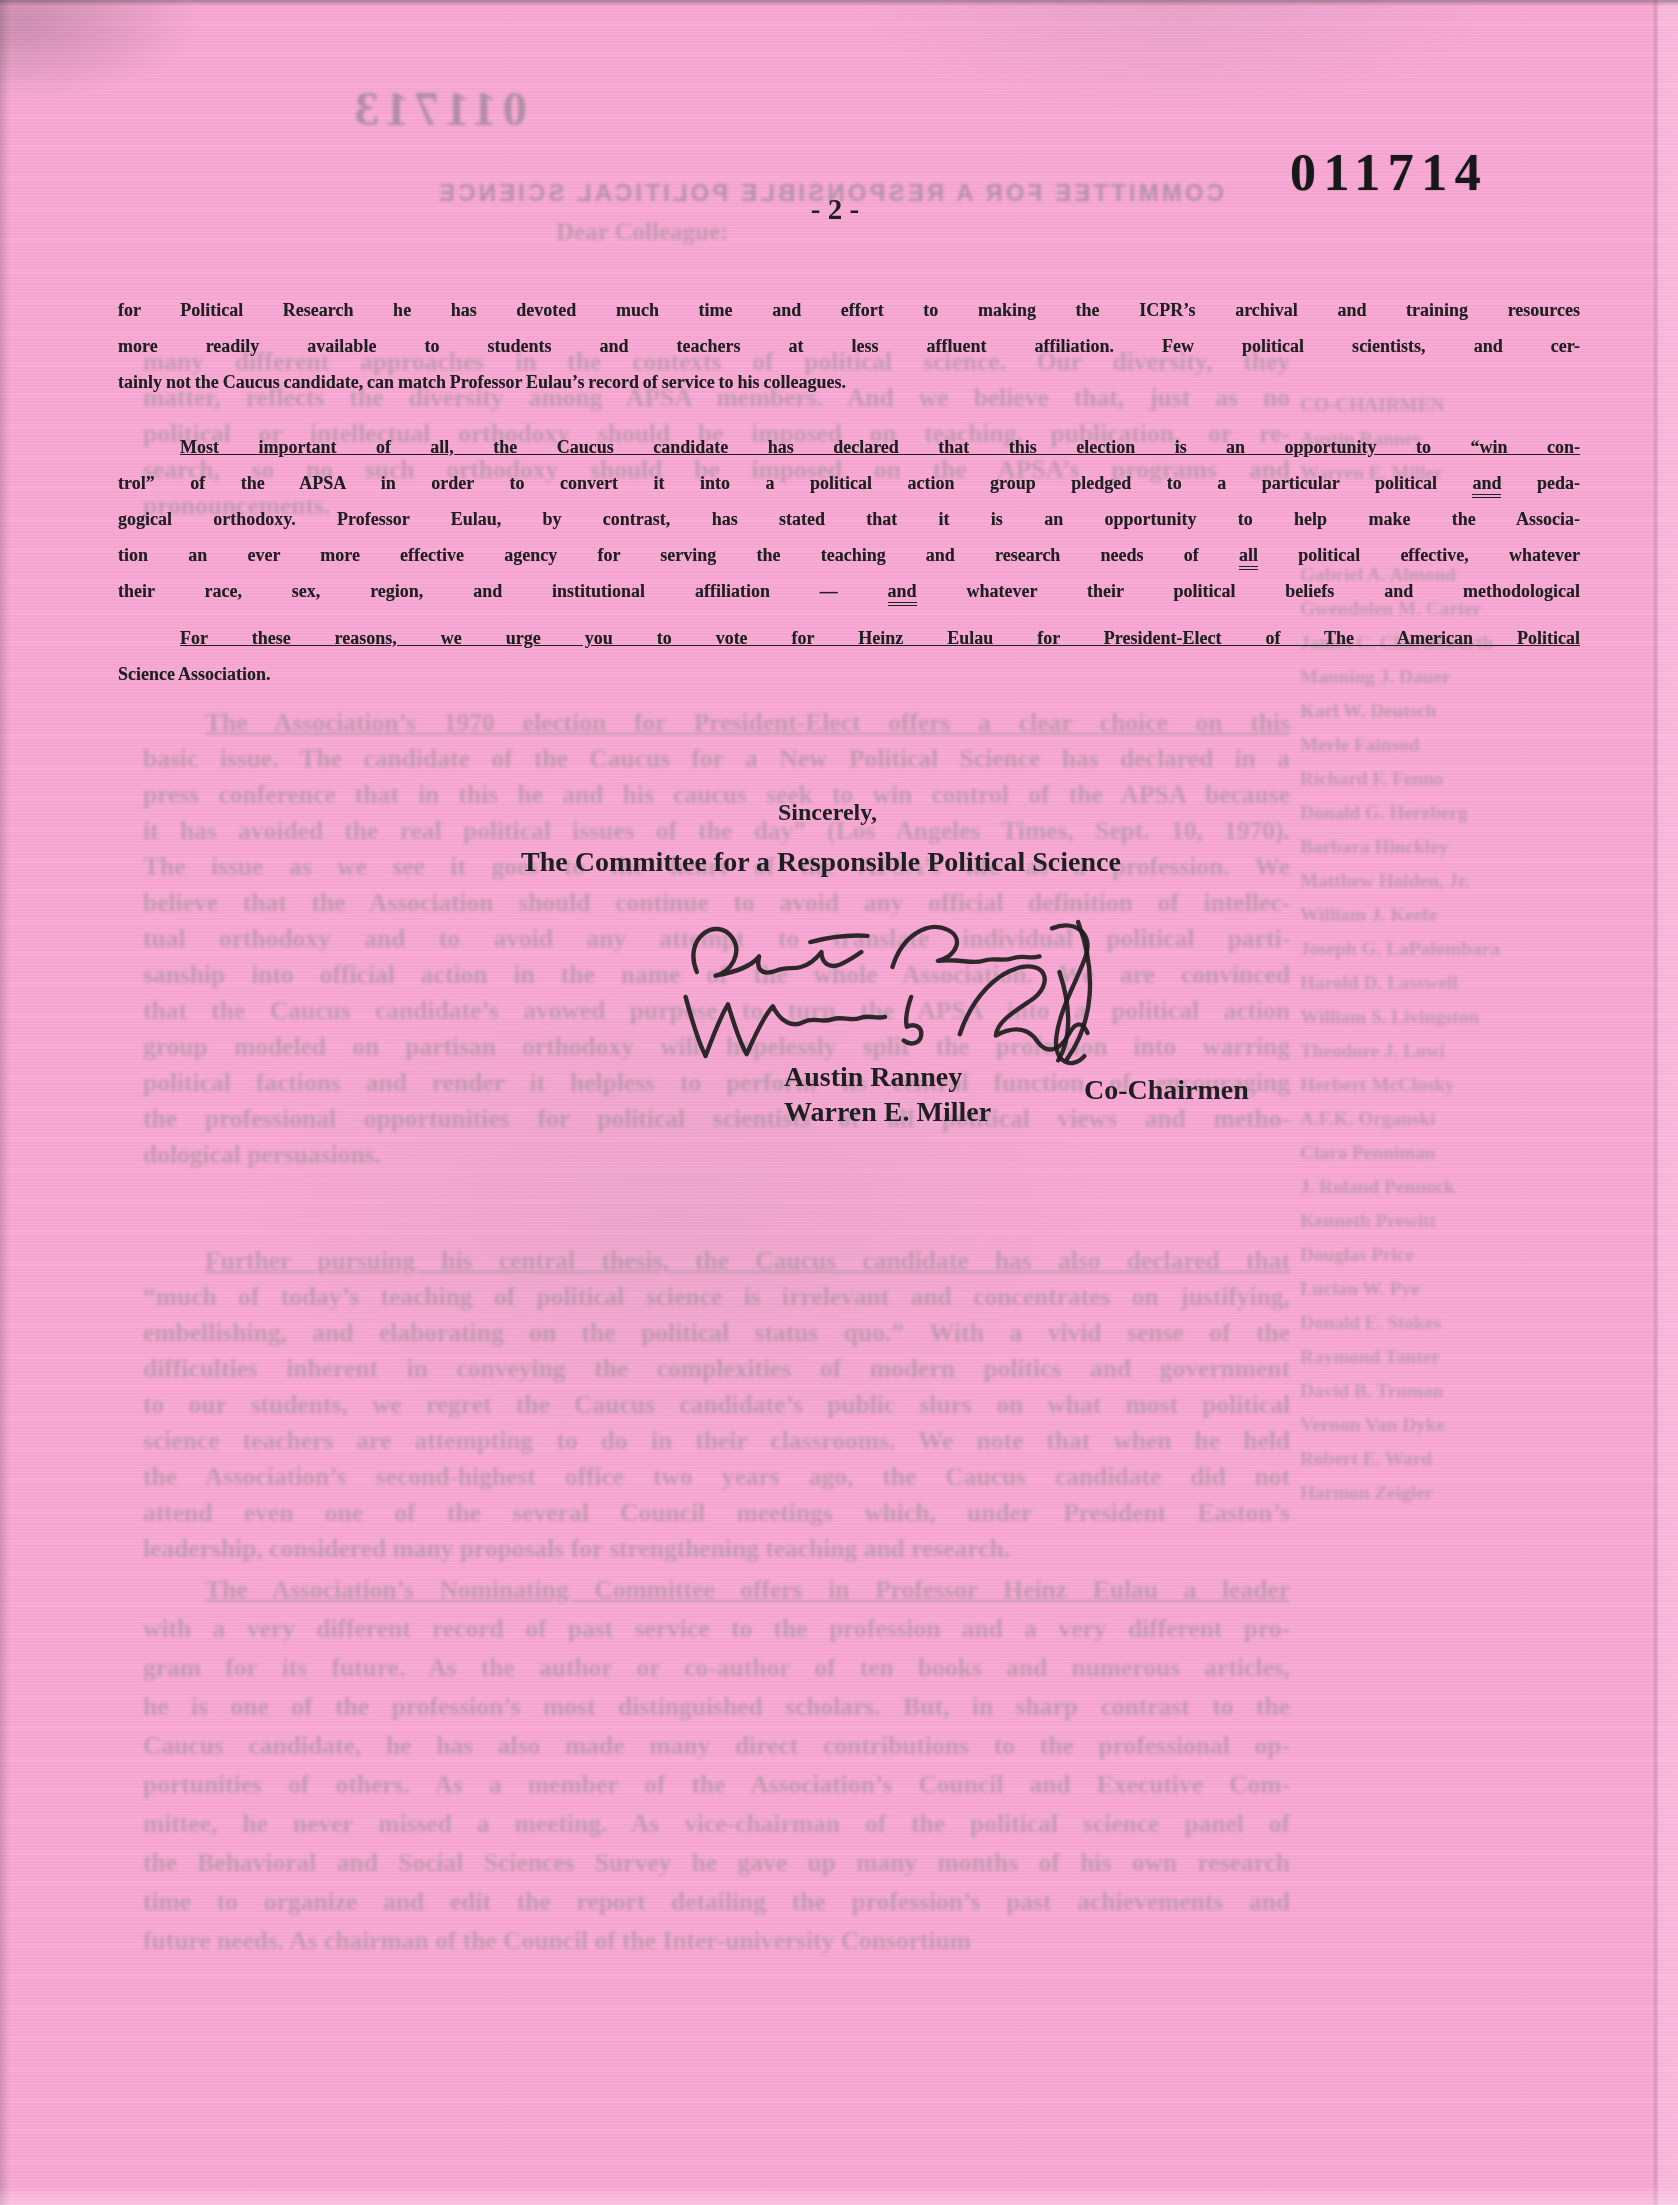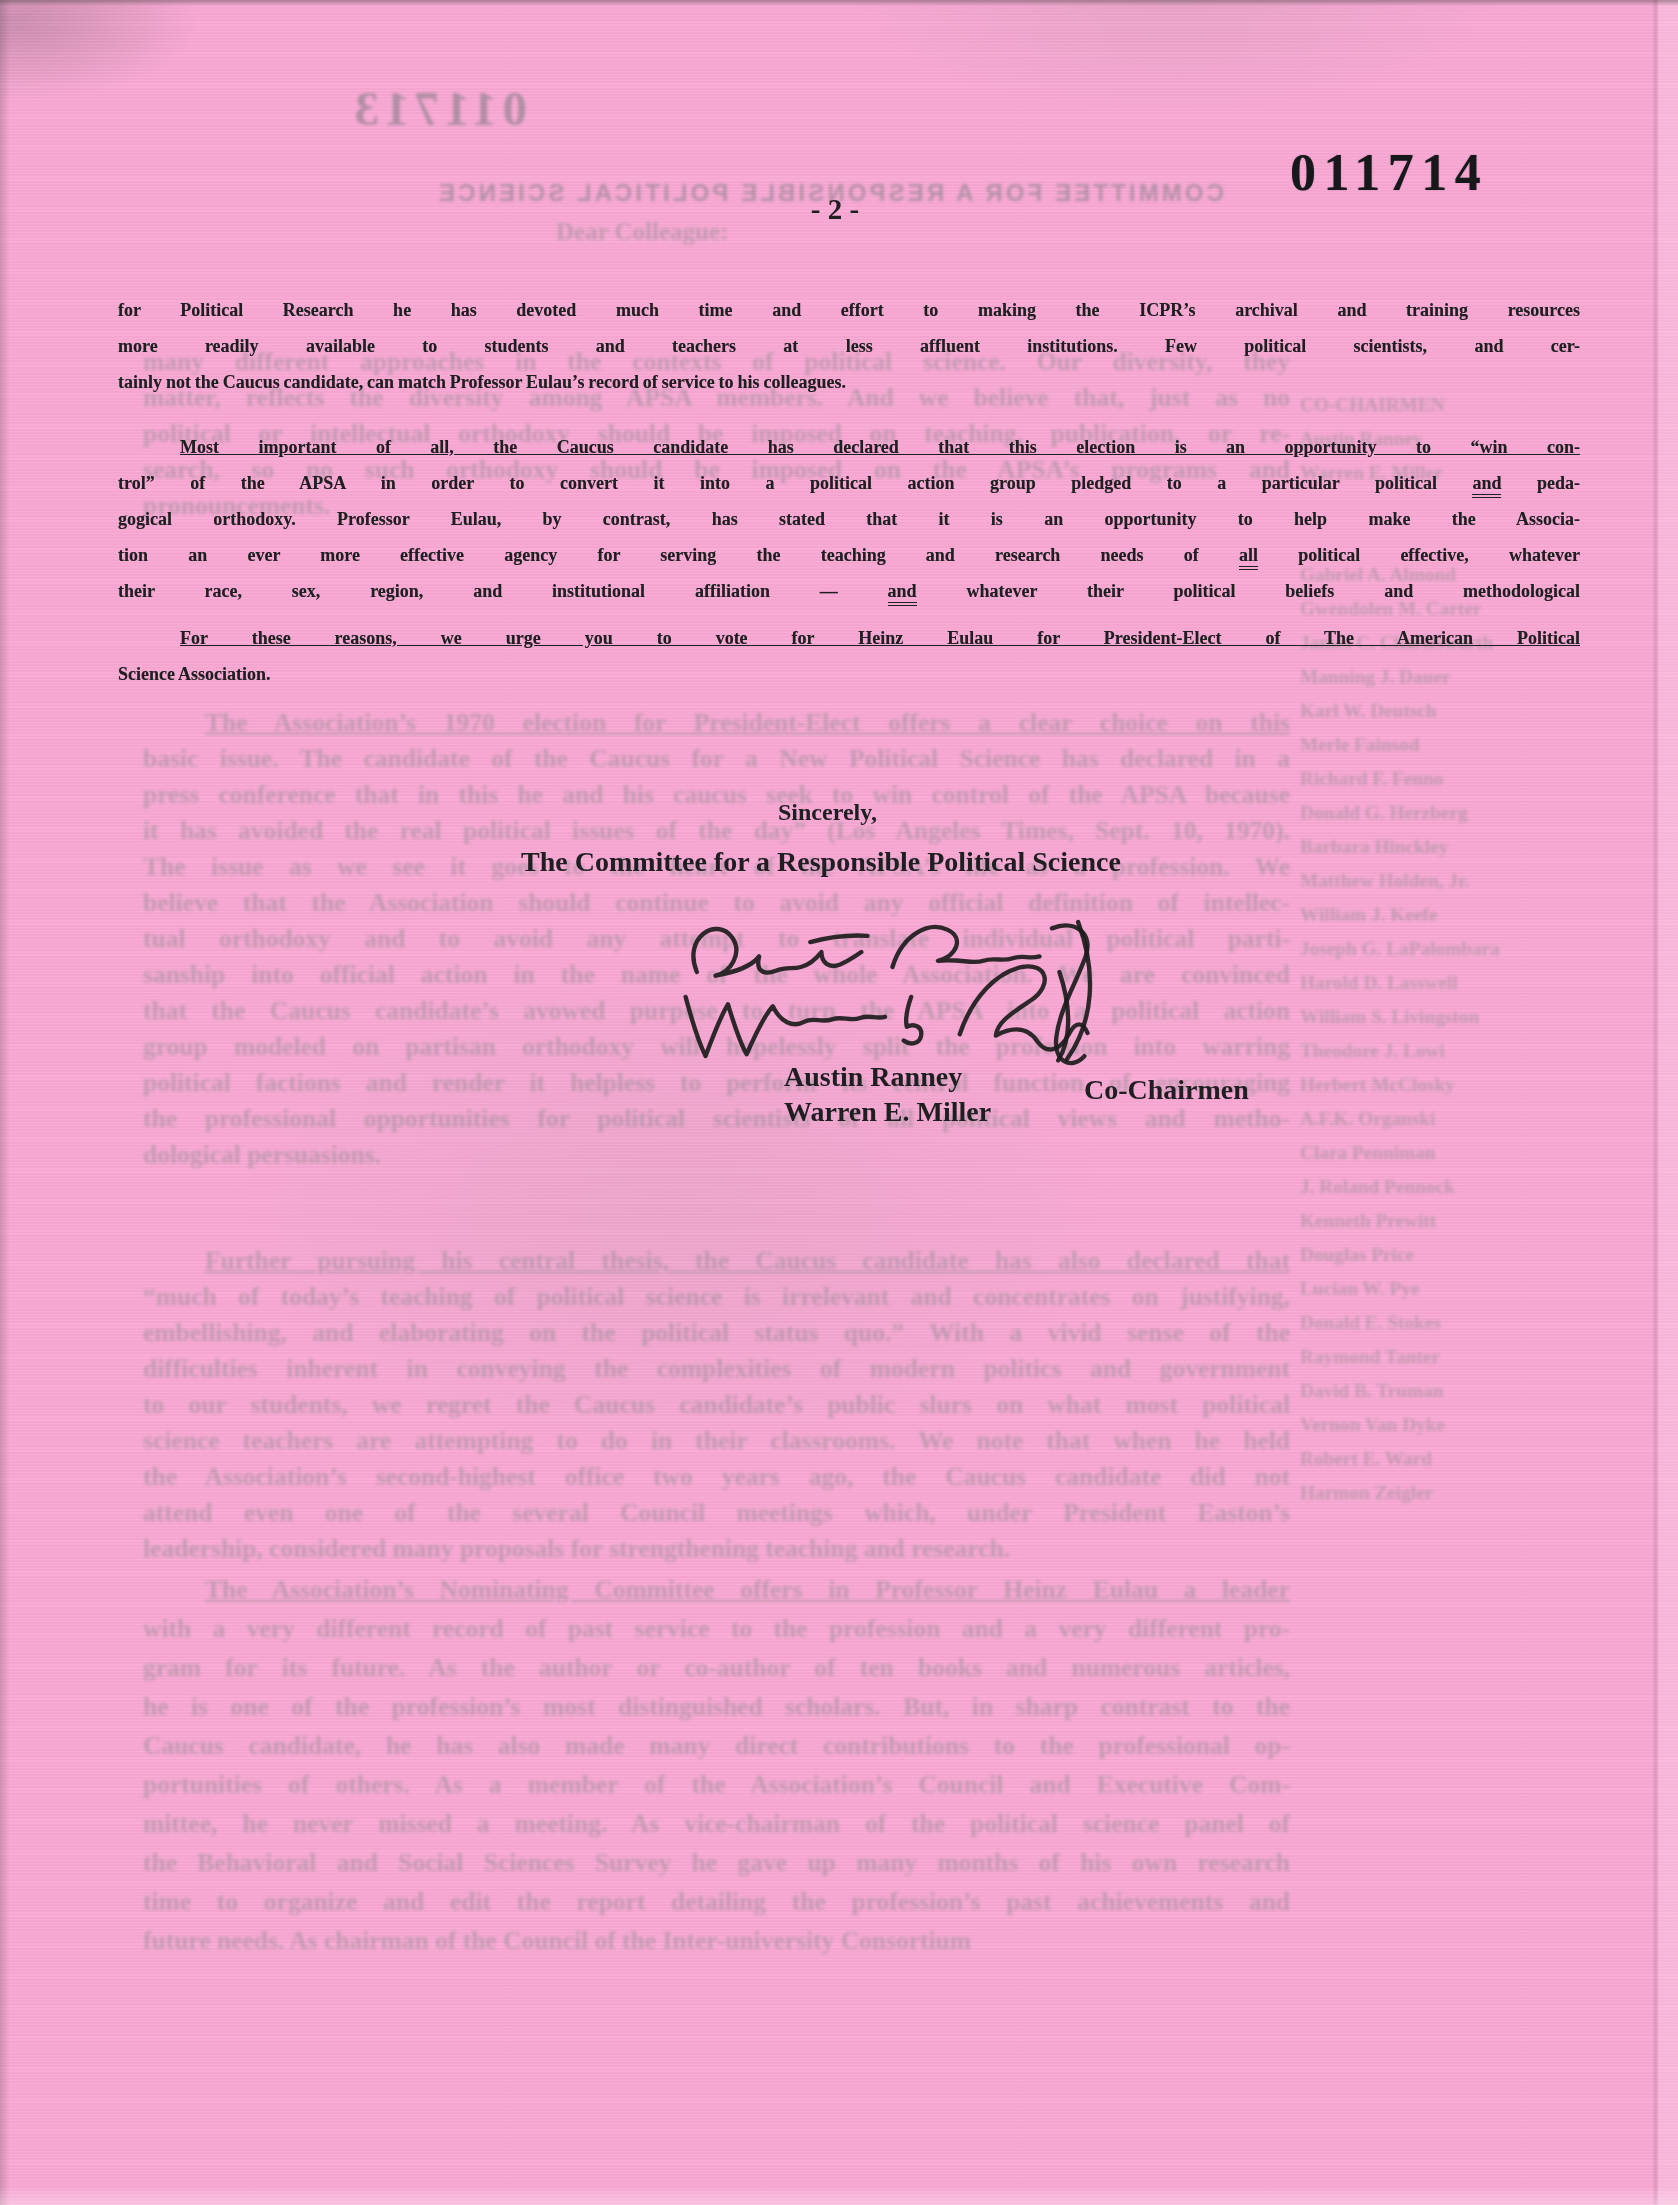--- a/index.html
+++ b/index.html
@@ -155,21 +155,21 @@
       </div>
   </div>
 
   <div class="ink stamp">011714</div>
 
   <div class="ink pagenum">- 2 -</div>
 
   <div class="ink bodytext">
     <div class="para1">
         <div class="line j"><span>for Political Research he has devoted much time and effort to making the ICPR’s archival and training resources</span></div>
-        <div class="line j"><span>more readily available to students and teachers at less affluent institutions.  Few political scientists, and cer-</span></div>
+        <div class="line j"><span>more readily available to students and teachers at less affluent affiliation.  Few political scientists, and cer-</span></div>
         <div class="line"><span>tainly not the Caucus candidate, can match Professor Eulau’s record of service to his colleagues.</span></div>
       </div>
     <div class="para2">
         <div class="line j i"><span>Most important of all, the Caucus candidate has declared that this election is an opportunity to “win con-</span></div>
         <div class="line j"><span>trol” of the APSA in order to convert it into a political action group pledged to a particular political </span><span class="u">and</span><span> peda-</span></div>
         <div class="line j"><span>gogical orthodoxy.  Professor Eulau, by contrast, has stated that it is an opportunity to help make the Associa-</span></div>
         <div class="line j"><span>tion an ever more effective agency for serving the teaching and research needs of </span><span class="u">all</span><span> political effective, whatever</span></div>
         <div class="line j"><span>their race, sex, region, and institutional affiliation — </span><span class="u">and</span><span> whatever their political beliefs and methodological</span></div>
       </div>
     <div class="para3">

